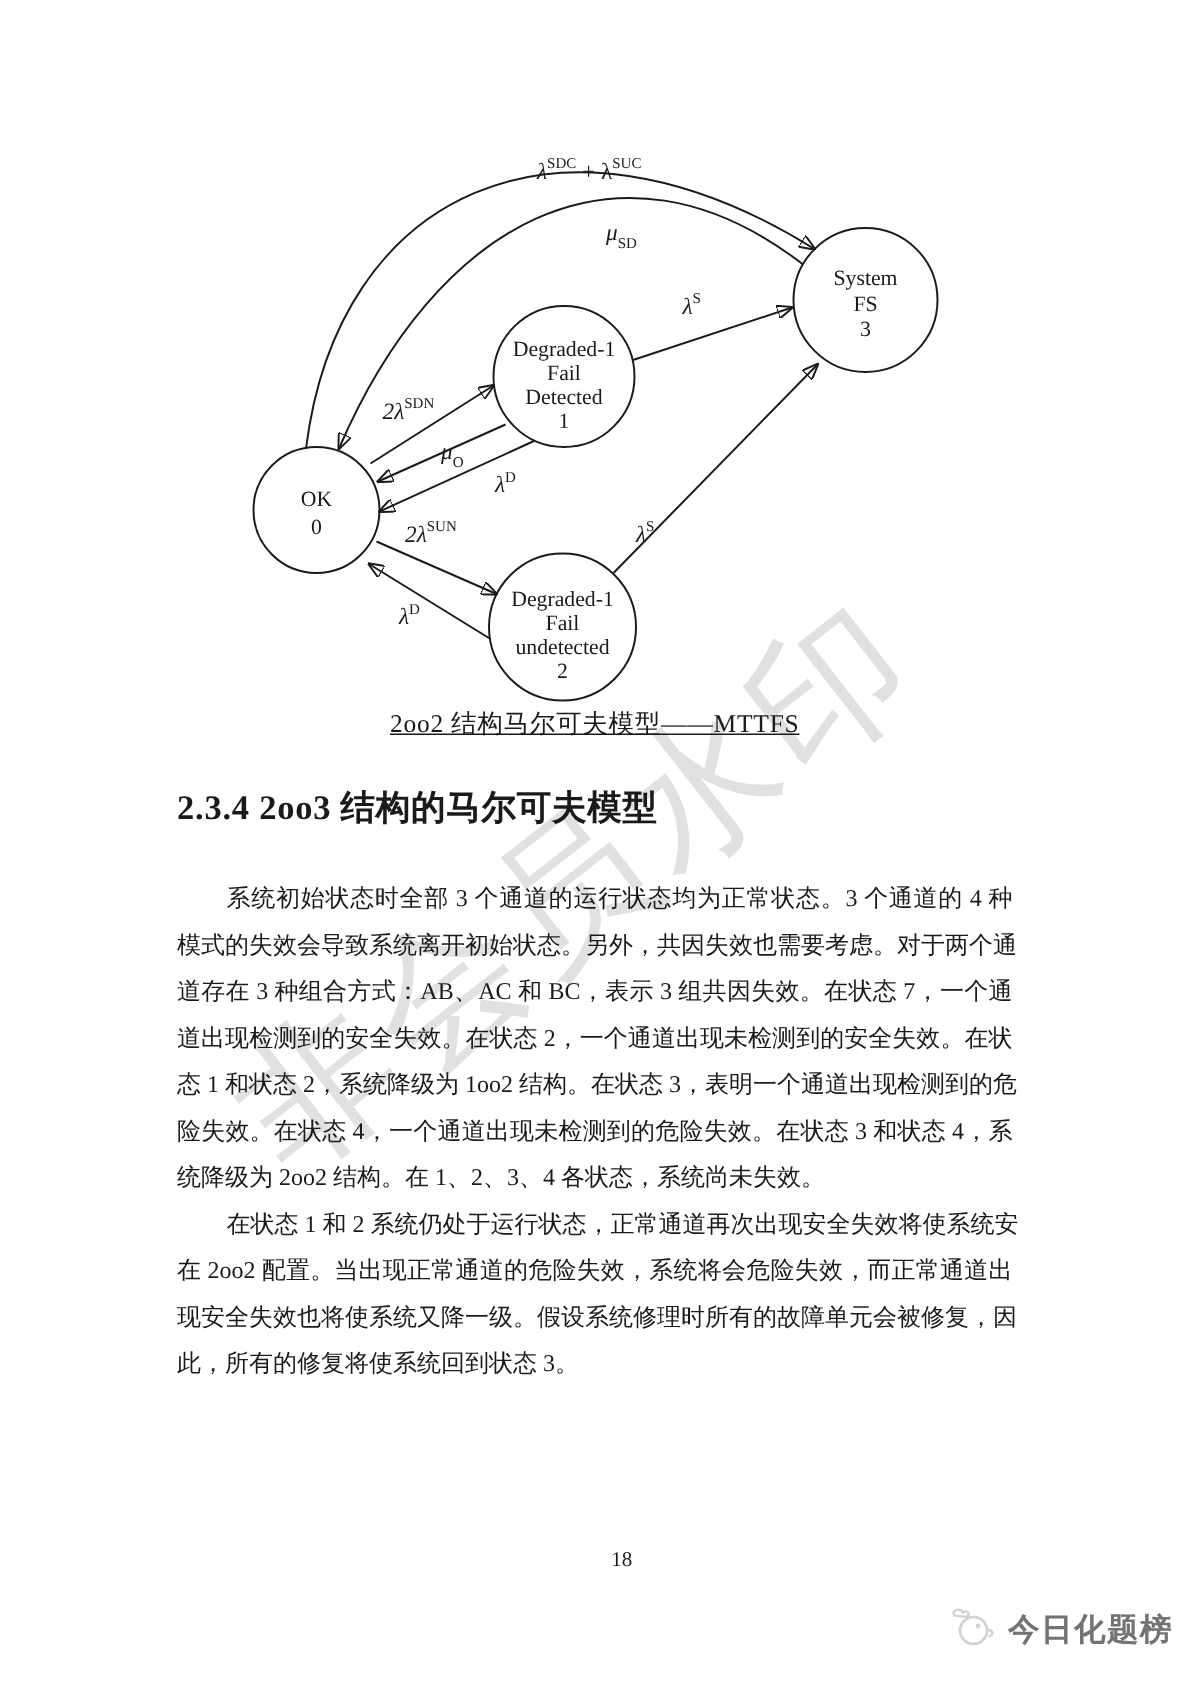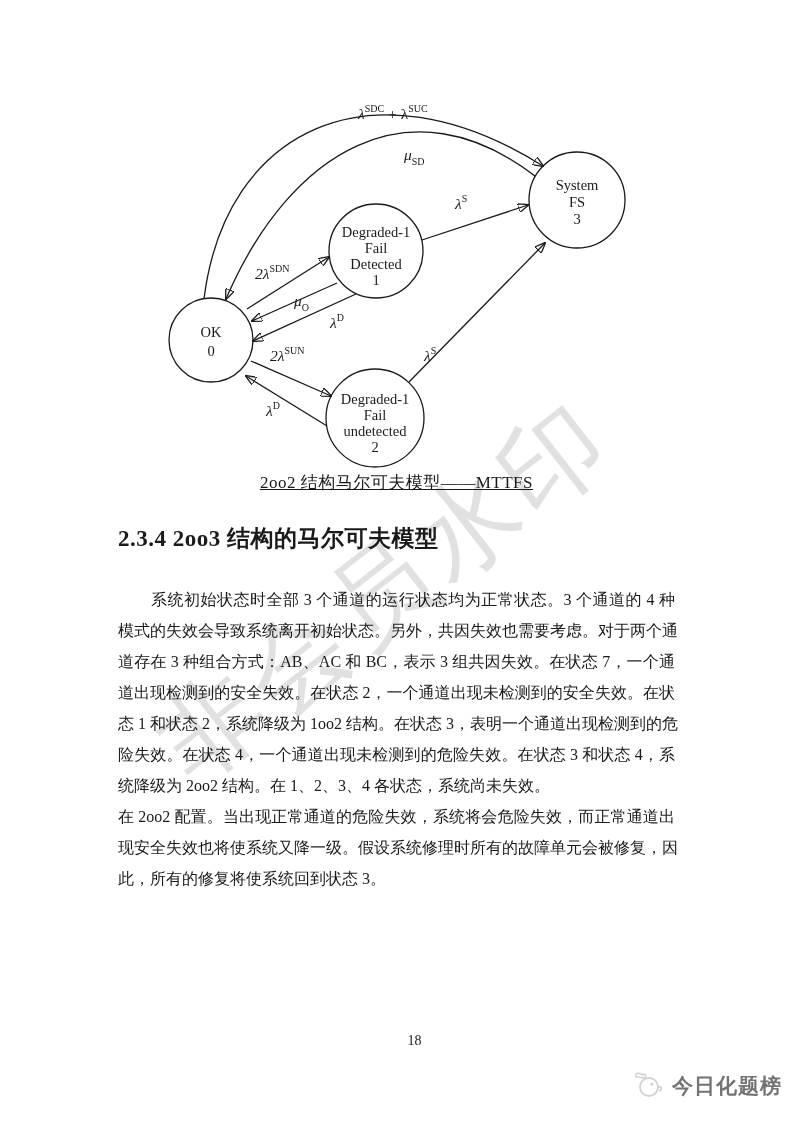--- a/index.html
+++ b/index.html
@@ -123,20 +123,21 @@
   <div>
     <div class="line indent">系统初始状态时全部 3 个通道的运行状态均为正常状态。3 个通道的 4 种</div>
     <div class="line">模式的失效会导致系统离开初始状态。另外，共因失效也需要考虑。对于两个通</div>
     <div class="line">道存在 3 种组合方式：AB、AC 和 BC，表示 3 组共因失效。在状态 7，一个通</div>
     <div class="line">道出现检测到的安全失效。在状态 2，一个通道出现未检测到的安全失效。在状</div>
     <div class="line">态 1 和状态 2，系统降级为 1oo2 结构。在状态 3，表明一个通道出现检测到的危</div>
     <div class="line">险失效。在状态 4，一个通道出现未检测到的危险失效。在状态 3 和状态 4，系</div>
     <div class="line last">统降级为 2oo2 结构。在 1、2、3、4 各状态，系统尚未失效。</div>
   </div>
   <div>
+    <div class="line indent">在状态 1 和 2 系统仍处于运行状态，正常通道再次出现安全失效将使系统安</div>
     <div class="line">在 2oo2 配置。当出现正常通道的危险失效，系统将会危险失效，而正常通道出</div>
     <div class="line">现安全失效也将使系统又降一级。假设系统修理时所有的故障单元会被修复，因</div>
     <div class="line last">此，所有的修复将使系统回到状态 3。</div>
   </div>
 </div>
 
 <div class="pagenum">18</div>
 
 <div class="brand">
   <svg width="34" height="30" viewBox="0 0 34 30">

